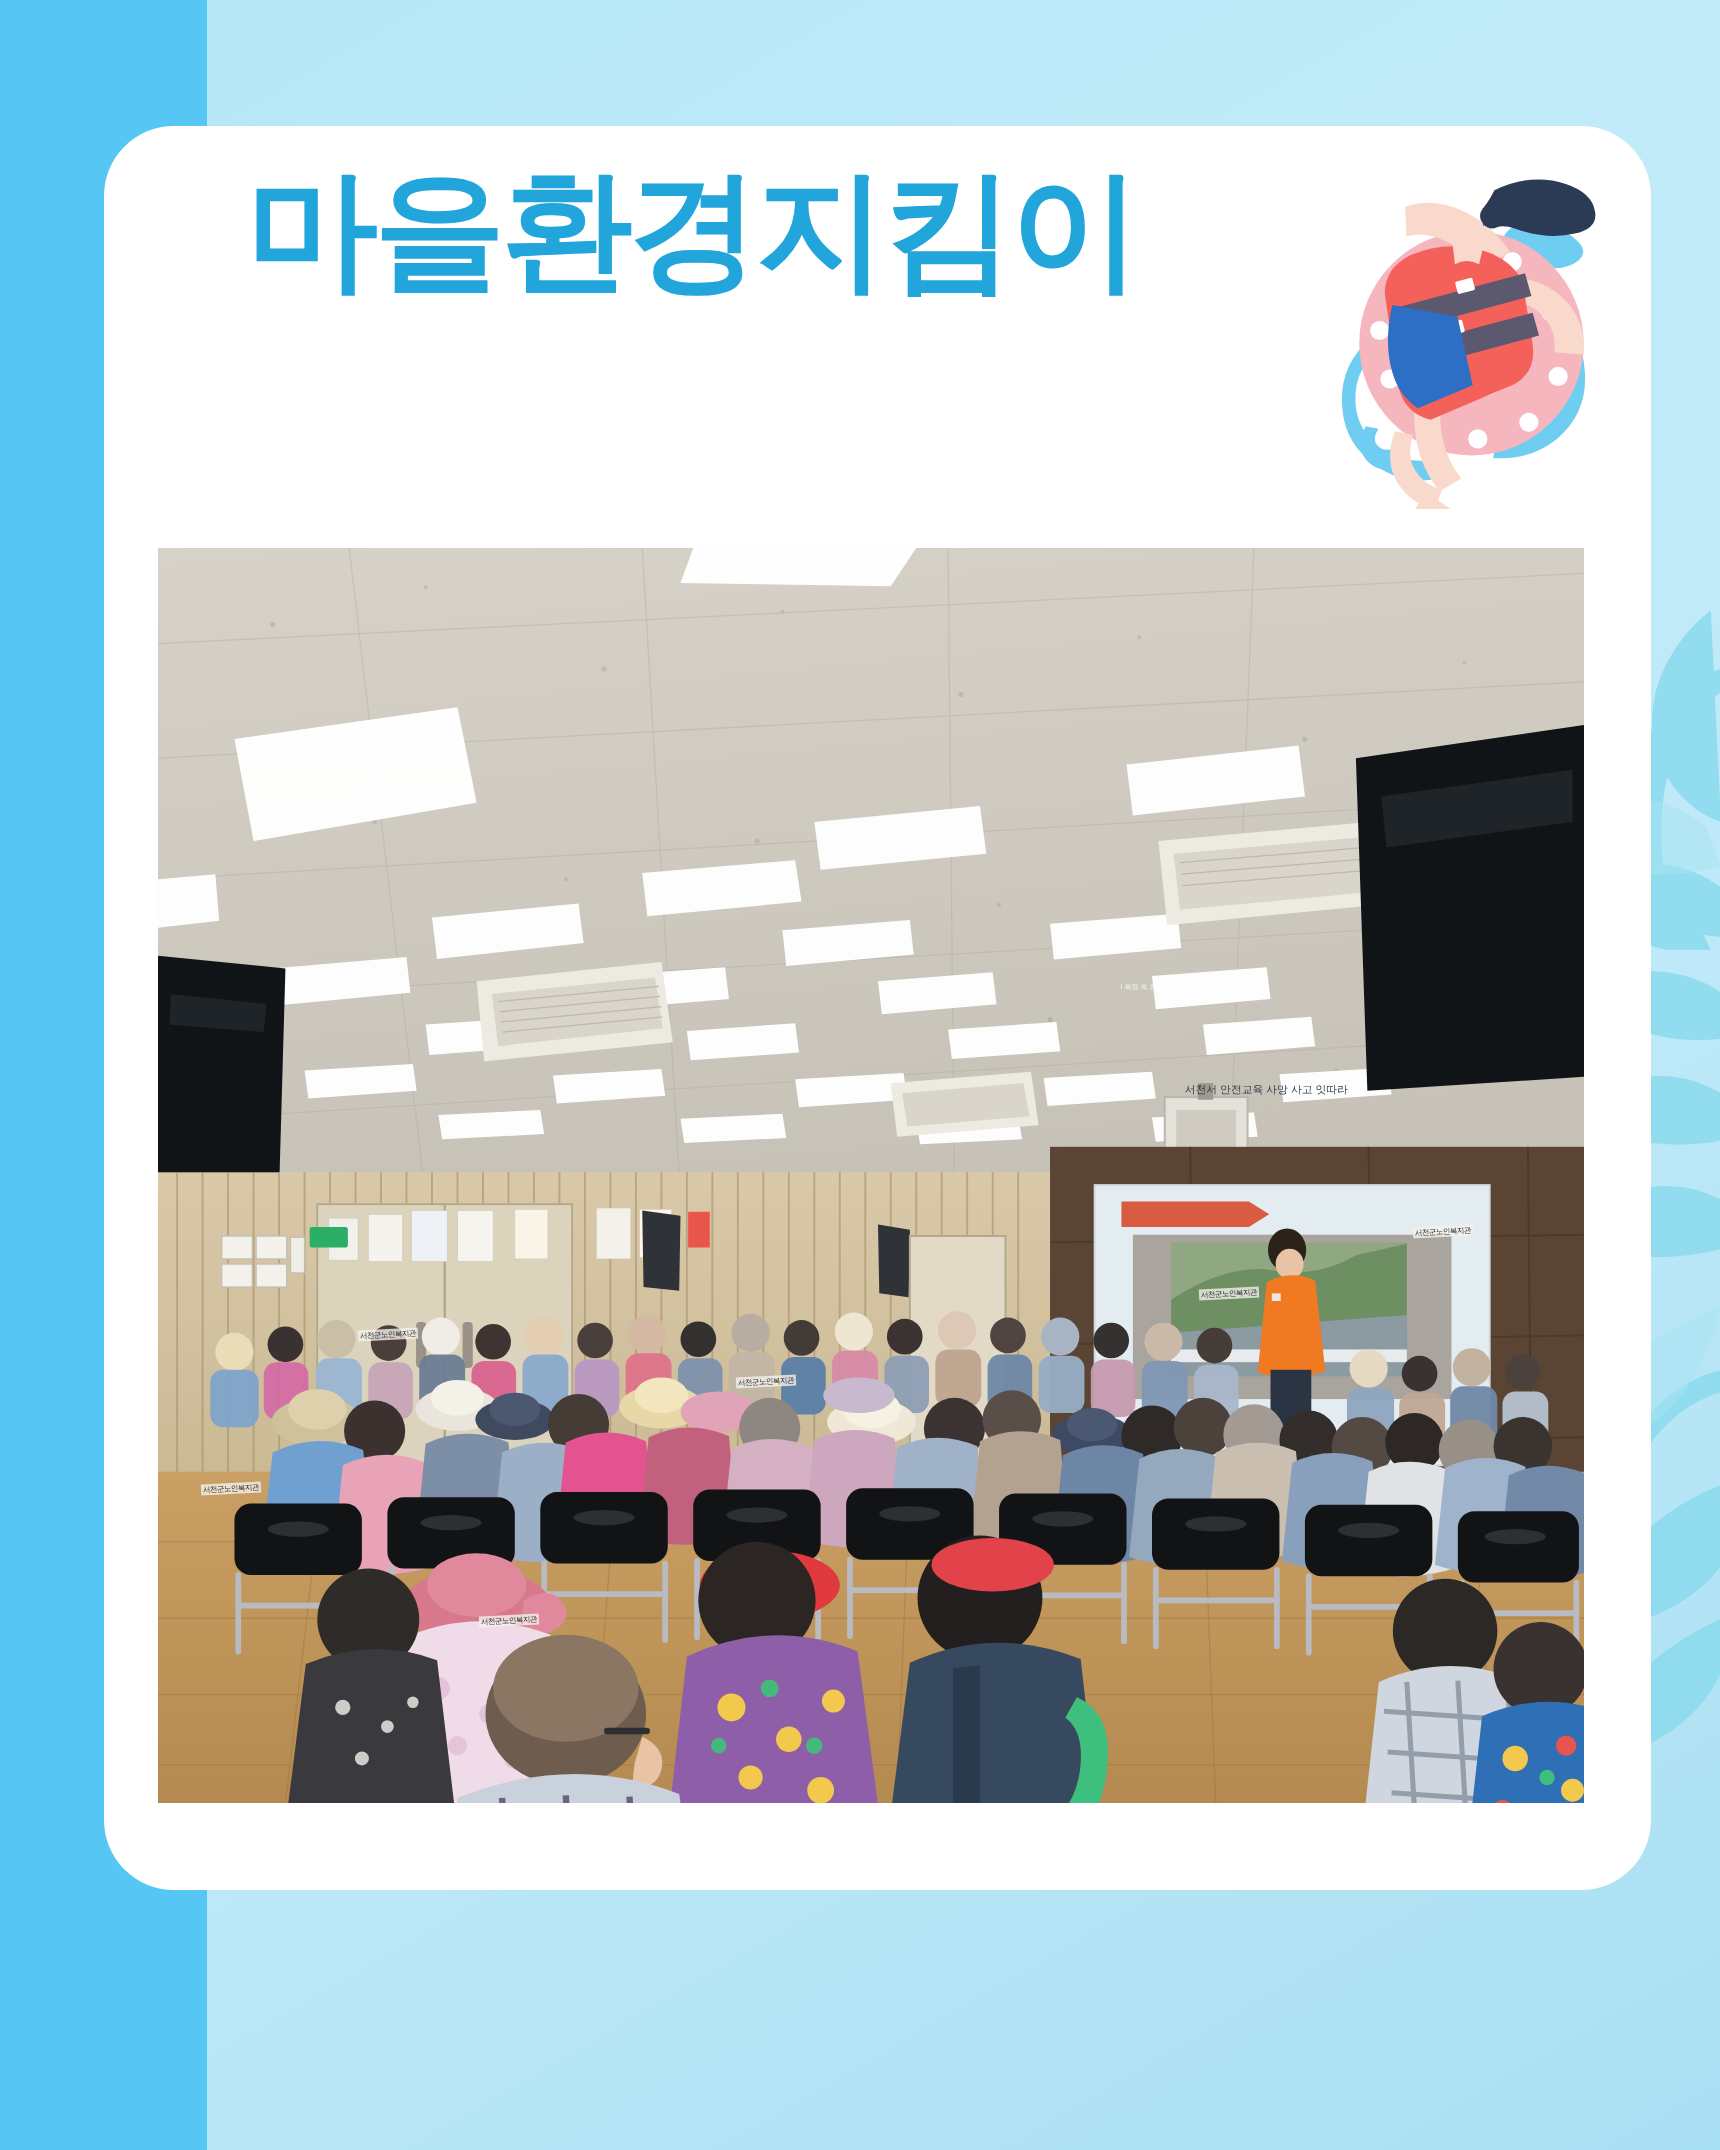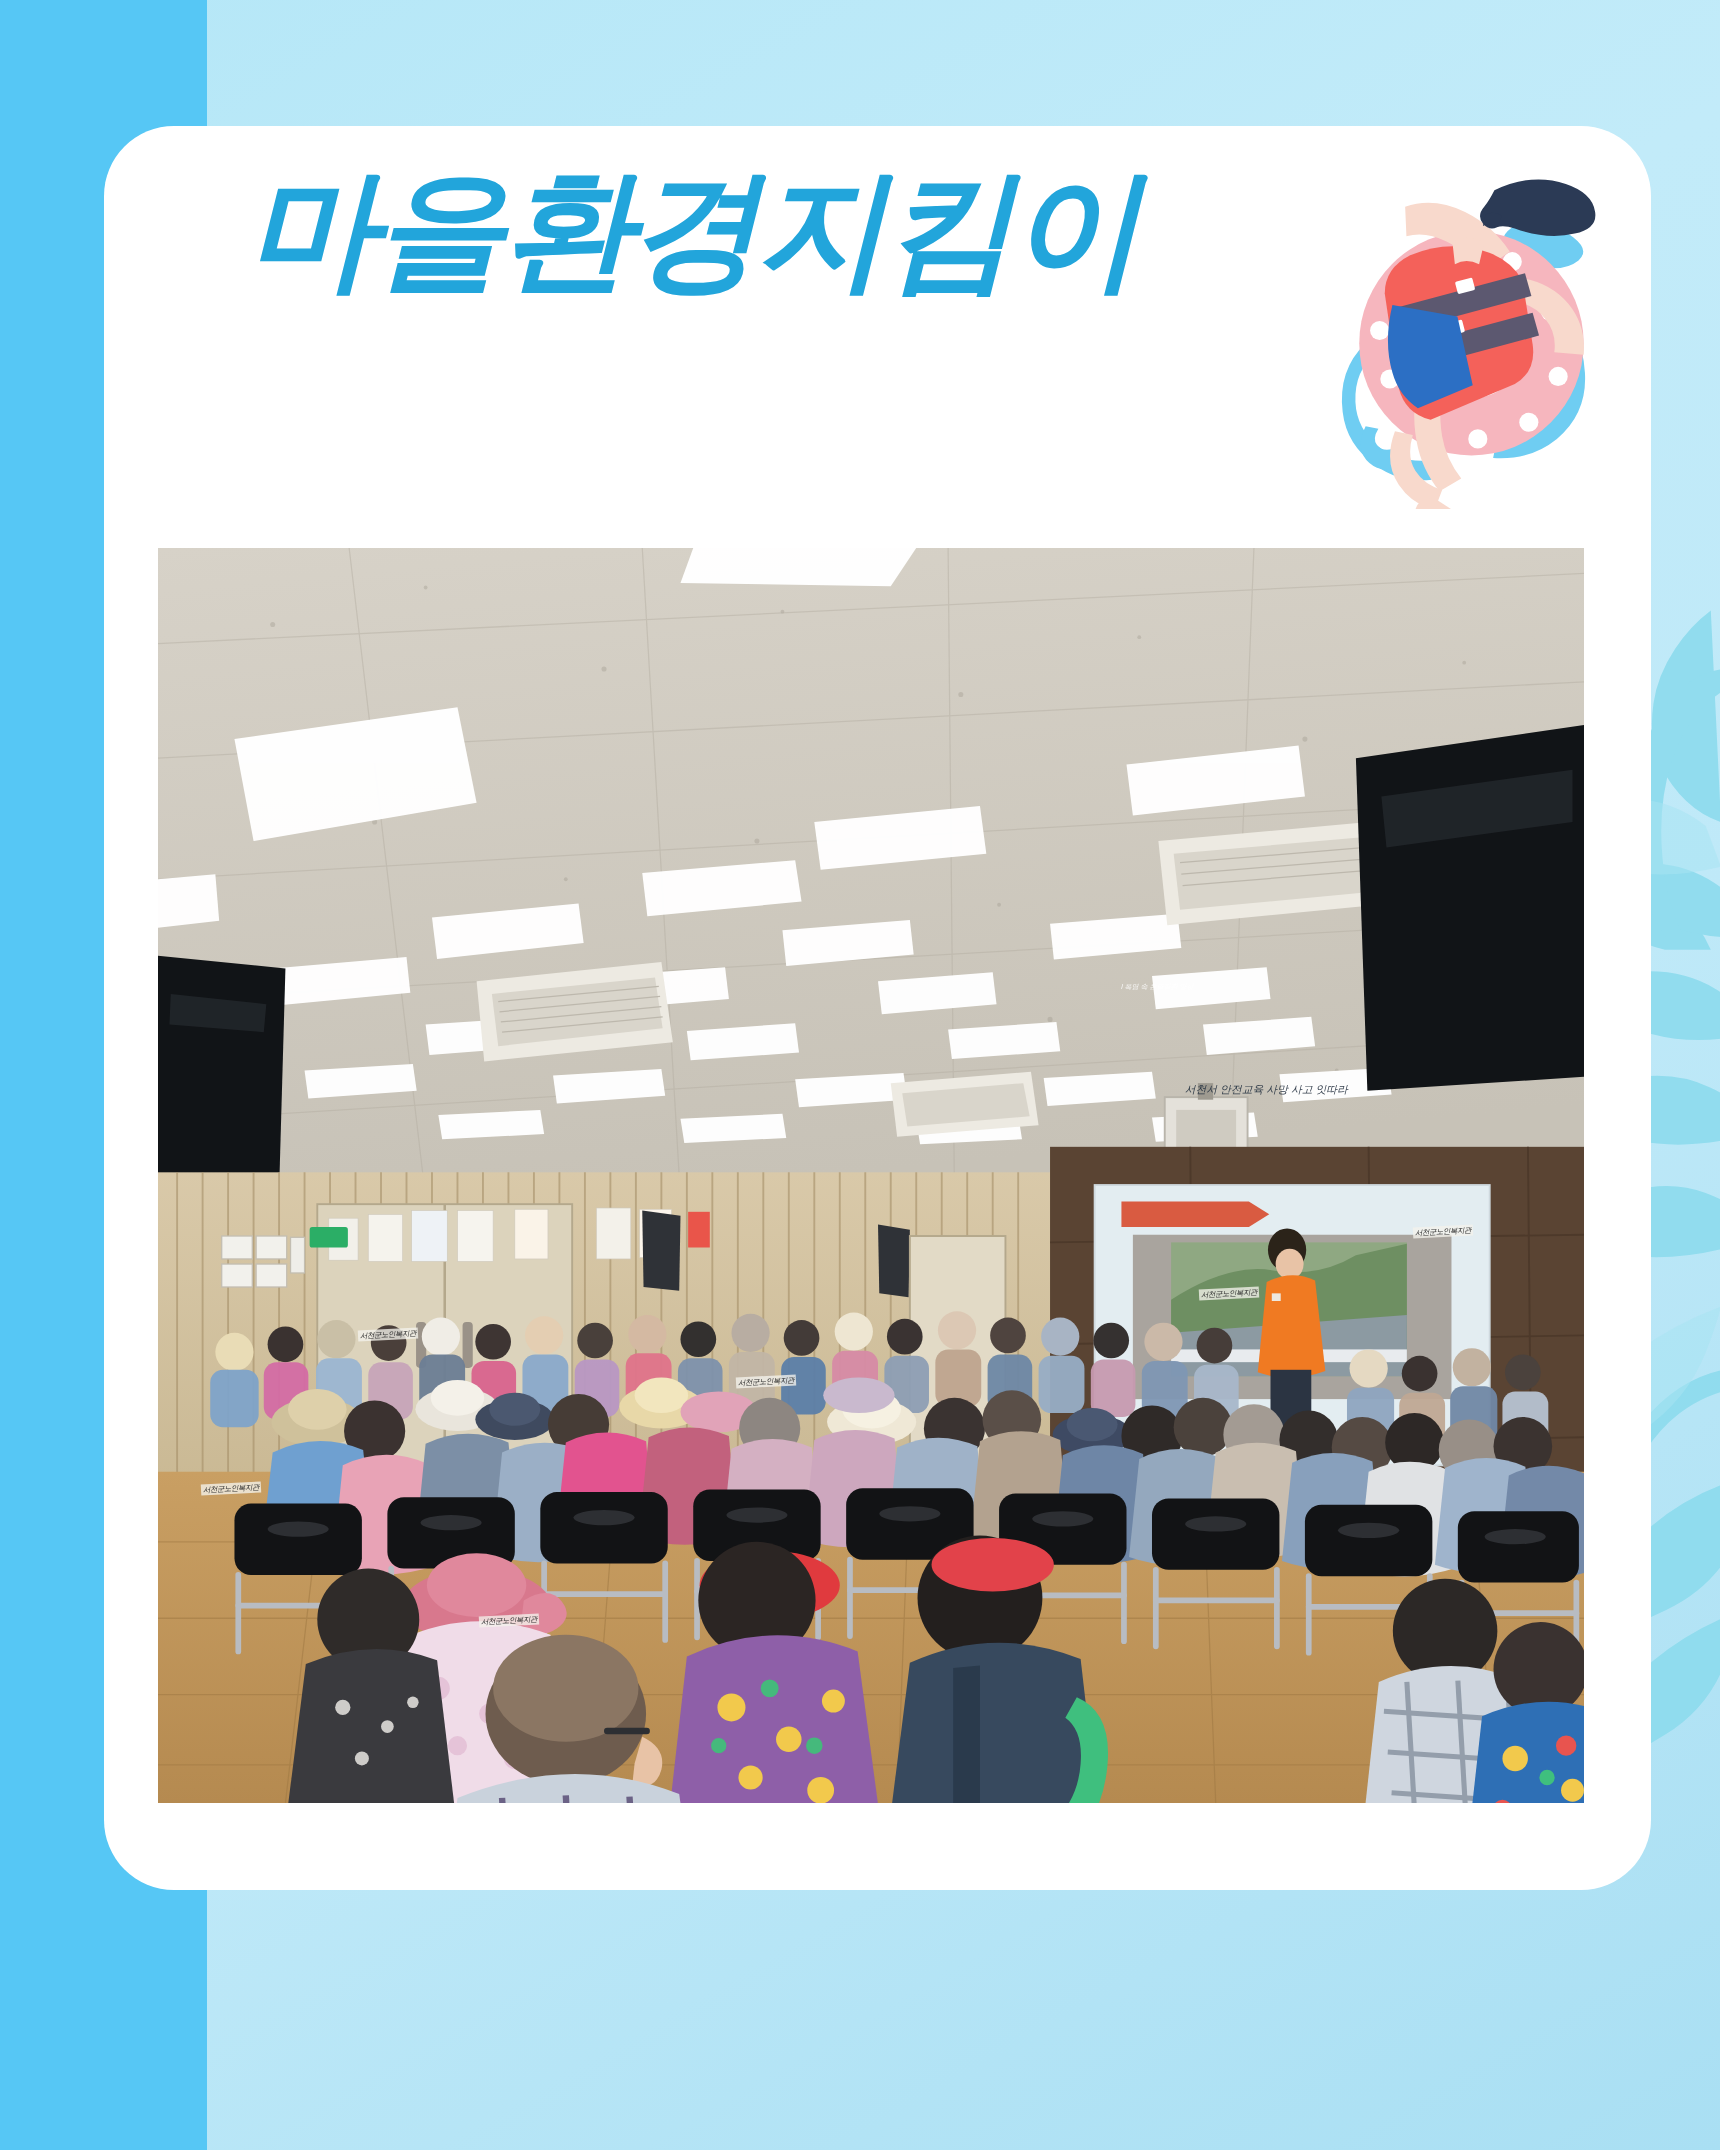--- a/index.html
+++ b/index.html
@@ -34,21 +34,20 @@
   .leaf-layer svg { width:100%; height:100%; display:block; }
 
   
   .card {
     position:absolute;
     left:104px; top:126px;
     width:1547px; height:1764px;
     background:#FFFFFF;
     border-radius:70px;
     overflow:hidden;
-    font-style:italic;
   }
 
   
   .title-block {
     position:absolute;
     left:0; top:0;
     width:1547px; height:424px;
   }
 
   .title-line {

